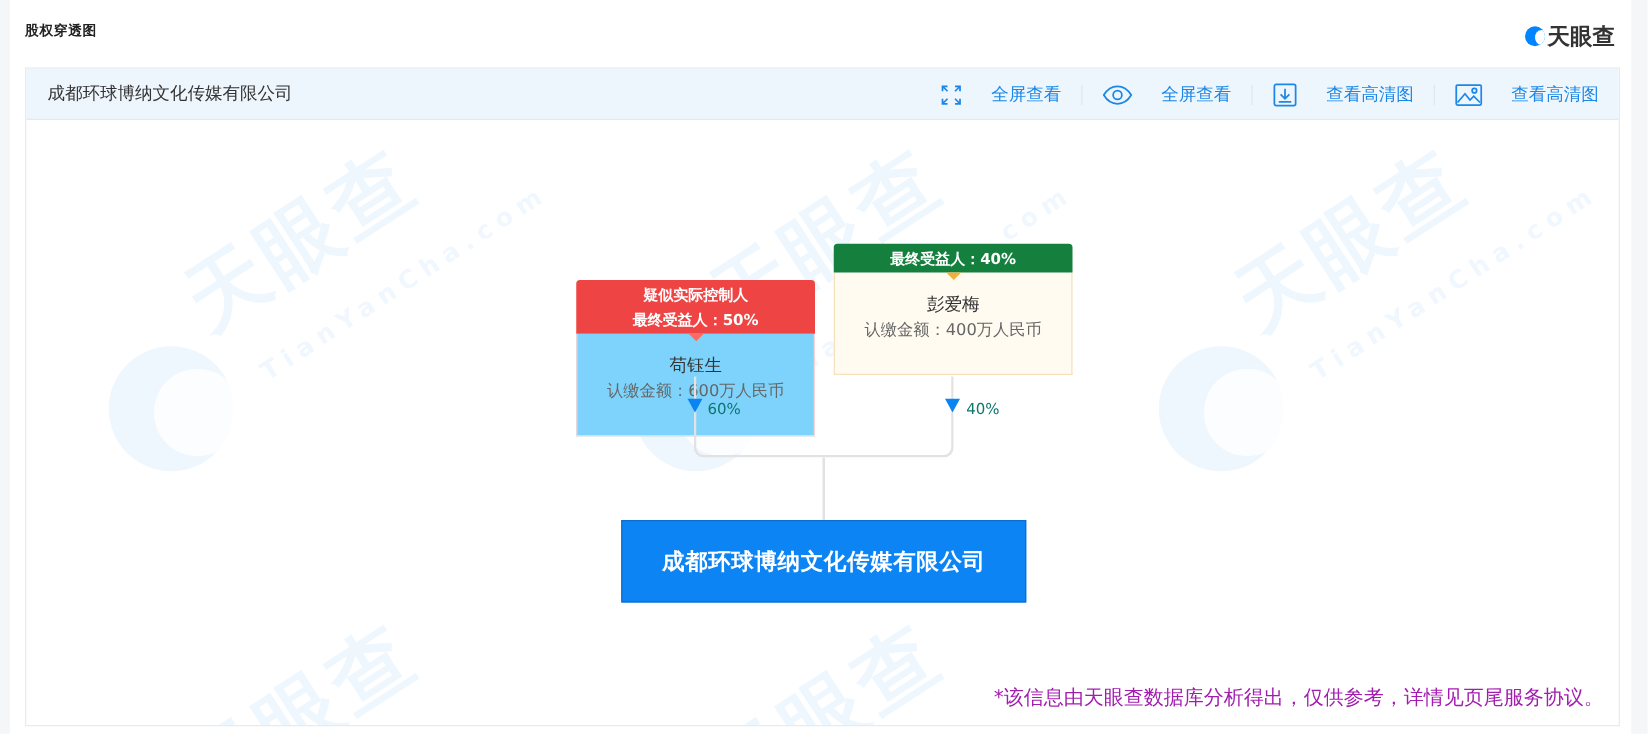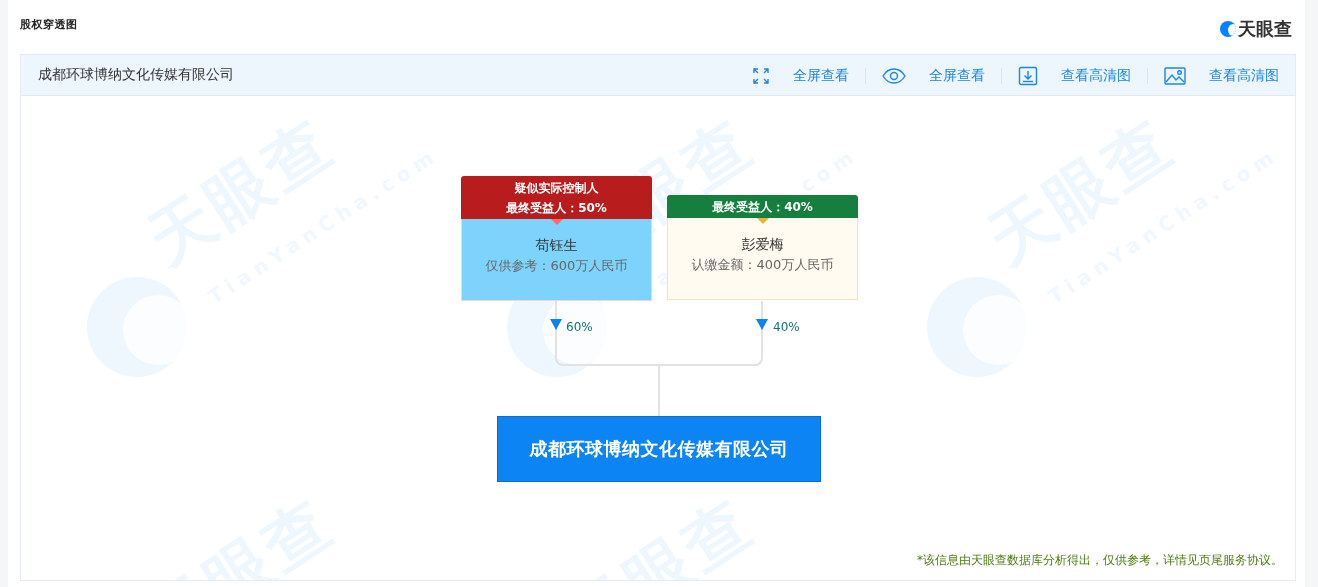--- a/index.html
+++ b/index.html
@@ -96,21 +96,21 @@
     border-left: 6px solid transparent; border-right: 6px solid transparent;
     border-top: 6px solid currentColor;
   }
   .card .card-body {
     text-align: center; border-style: solid; border-width: 0 1px 1px 1px;
   }
   .card .name { font-size: 14px; color: #333; padding-top: 16px; line-height: 20px; }
   .card .amount { font-size: 13px; color: #666; line-height: 22px; }
 
   .card-red { left: 440px; top: 79px; }
-  .card-red .card-head { background: #b91c1c; color: #f96c64; }
+  .card-red .card-head { background: #ef4444; color: #f96c64; margin-top: 48px; }
   .card-red .card-head span { color: #fff; }
   .card-red .card-body { background: #7dd3fc; border-color: #f8d3d0; height: 82px; }
 
   .card-orange { left: 646px; top: 98px; }
   .card-orange .card-head { background: #15803d; color: #f0b03c; }
   .card-orange .card-head span { color: #fff; }
   .card-orange .card-body { background: #fffbf1; border-color: #f5e2bc; height: 82px; }
 
   .connector { position: absolute; left: 534px; top: 204px; width: 208px; height: 65px;
     border: 2px solid #e2e2e2; border-top: none; border-radius: 0 0 8px 8px; }
@@ -129,21 +129,21 @@
   .target {
     position: absolute; left: 476px; top: 319px; width: 324px; height: 66px;
     background: #0c84f3; border: 1px solid #0a6fd0;
     color: #fff; font-size: 18px; font-weight: bold;
     display: flex; align-items: center; justify-content: center;
     letter-spacing: 0.5px;
   }
 
   .disclaimer {
     position: absolute; right: 12px; bottom: 11px;
-    font-size: 12px; color: #4d7c0f;
+    font-size: 16px; color: #a21caf;
   }
 </style>
 </head>
 <body>
 
 <div class="left-strip"></div>
 <div class="right-strip"></div>
 
 <div class="page-title">股权穿透图</div>
 
@@ -218,21 +218,21 @@
       <div class="big">天眼查</div>
     </div>
 
     <div class="card card-red">
       <div class="card-head">
         <span style="display:block">疑似实际控制人</span>
         <span style="display:block">最终受益人：50%</span>
       </div>
       <div class="card-body">
         <div class="name">苟钰生</div>
-        <div class="amount">仅供参考：600万人民币</div>
+        <div class="amount">认缴金额：600万人民币</div>
       </div>
     </div>
 
     <div class="card card-orange">
       <div class="card-head">
         <span style="display:block">最终受益人：40%</span>
       </div>
       <div class="card-body">
         <div class="name">彭爱梅</div>
         <div class="amount">认缴金额：400万人民币</div>

